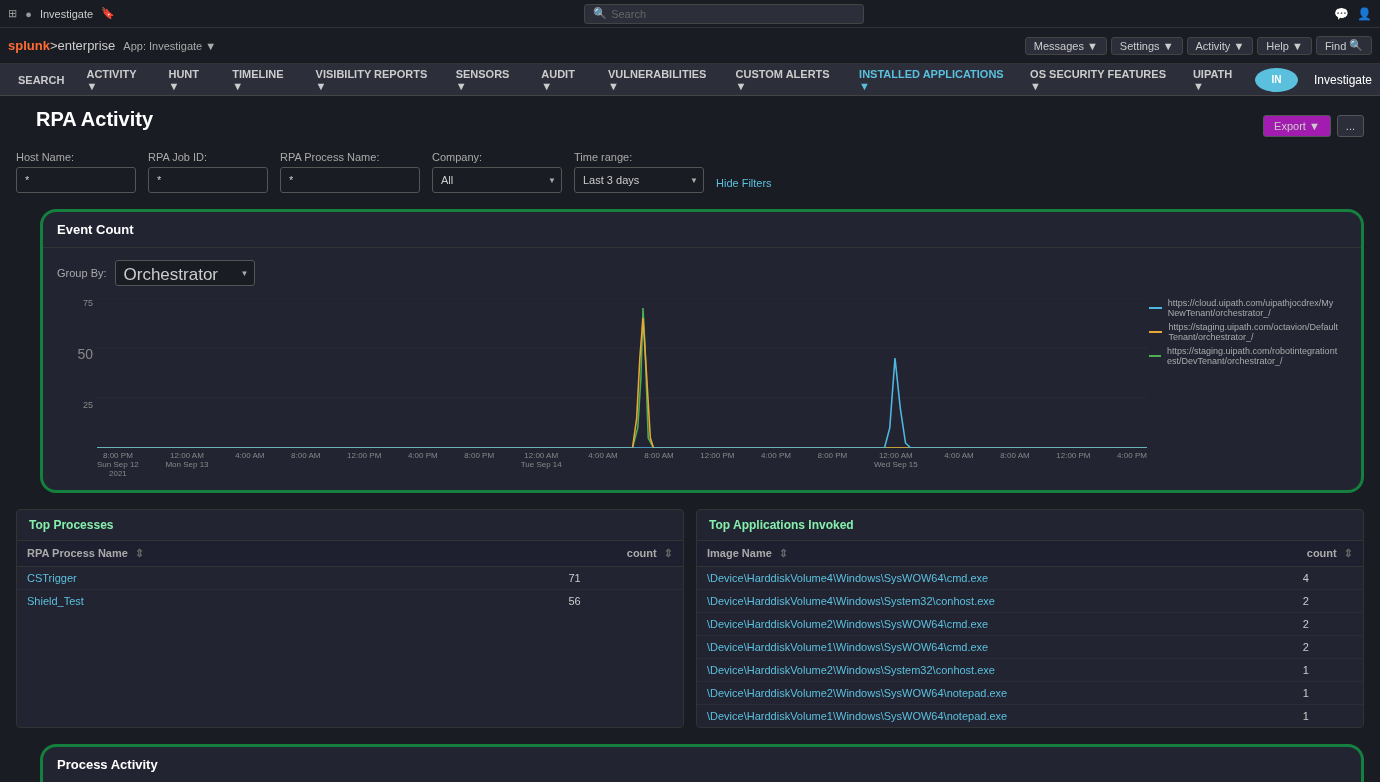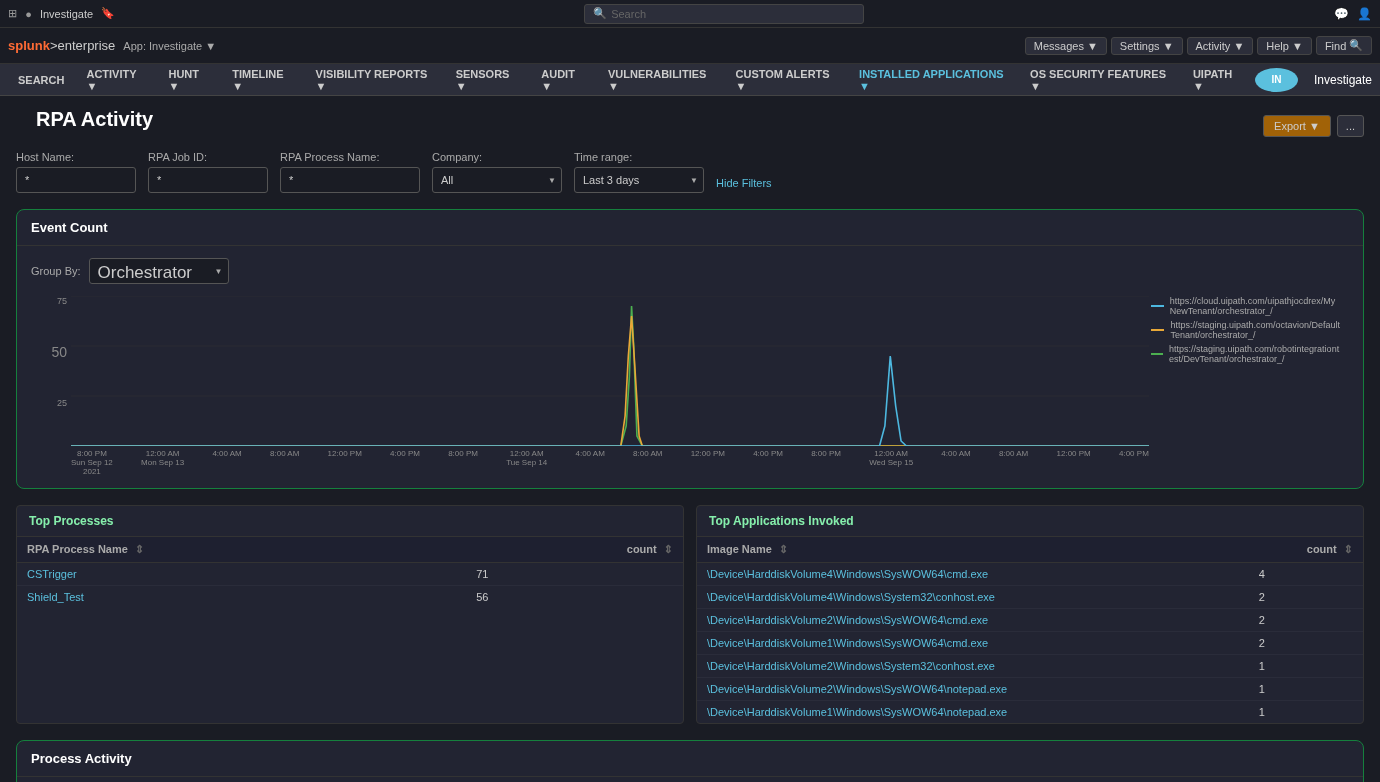--- a/index.html
+++ b/index.html
@@ -35,21 +35,21 @@
     .filters { display: flex; align-items: flex-end; gap: 12px; margin-bottom: 16px; flex-wrap: wrap; }
     .filter-group { display: flex; flex-direction: column; gap: 4px; }
     .filter-label { font-size: 11px; color: #aaa; }
     .filter-input { background: #1a1c24; border: 1px solid #555; border-radius: 3px; color: #ccc; font-size: 11px; padding: 4px 8px; height: 26px; width: 120px; }
     .filter-select { background: #1a1c24; border: 1px solid #555; border-radius: 3px; color: #ccc; font-size: 11px; padding: 4px 24px 4px 8px; height: 26px; width: 130px; appearance: none; }
     .select-wrap { position: relative; }
     .select-wrap::after { content: '▼'; position: absolute; right: 6px; top: 50%; transform: translateY(-50%); font-size: 8px; color: #aaa; pointer-events: none; }
     .hide-filters { color: #5bc0de; font-size: 11px; cursor: pointer; align-self: flex-end; padding-bottom: 4px; }
 
     
-    .card { background: #222432; border: 1px solid #15803d; border-radius: 8px; margin-bottom: 16px; }
+    .card { background: #222432; border: 3px solid #15803d; border-radius: 16px; margin-bottom: 16px; margin-left: 24px; }
     .card-header { padding: 10px 14px; border-bottom: 1px solid #333; display: flex; align-items: center; justify-content: space-between; }
     .card-title { font-size: 13px; color: #fff; font-weight: 600; }
     .card-body { padding: 12px 14px; }
 
     
     .group-by { display: flex; align-items: center; gap: 8px; margin-bottom: 12px; }
     .group-by-label { font-size: 11px; color: #aaa; }
     .group-by-select { background: #1a1c24; border: 1px solid #555; border-radius: 3px; color: #ccc; font-size: 17px; padding: 4px 24px 4px 8px; height: 26px; width: 140px; appearance: none; }
     .group-by-wrap { position: relative; }
     .group-by-wrap::after { content: '▼'; position: absolute; right: 6px; top: 50%; transform: translateY(-50%); font-size: 8px; color: #aaa; pointer-events: none; }
@@ -59,25 +59,25 @@
 
     
     .two-col { display: grid; grid-template-columns: 1fr 1fr; gap: 12px; margin-bottom: 16px; }
     .table-card { background: #222432; border: 1px solid #333; border-radius: 4px; }
     .table-title { font-size: 12px; color: #86efac; font-weight: 600; padding: 8px 12px; border-bottom: 1px solid #333; }
     table { width: 100%; border-collapse: collapse; }
     th { background: #1e2030; color: #aaa; font-size: 11px; font-weight: 600; padding: 6px 10px; text-align: left; border-bottom: 1px solid #333; white-space: nowrap; }
     th .sort-icon { color: #666; margin-left: 4px; }
     td { padding: 5px 10px; font-size: 11px; color: #c8ccd4; border-bottom: 1px solid #2a2c3a; }
     td.link { color: #5bc0de; cursor: pointer; }
-    td.count { text-align: left; color: #ccc; margin-top: 45px; }
+    td.count { text-align: center; color: #ccc; margin-top: 45px; }
     tr:last-child td { border-bottom: none; }
 
     
-    .export-btn { background: #a16207; border: 1px solid #555; border-radius: 3px; color: #ccc; font-size: 11px; padding: 4px 10px; cursor: pointer; display: flex; align-items: center; gap: 4px; }
+    .export-btn { background: #a21caf; border: 1px solid #555; border-radius: 3px; color: #ccc; font-size: 11px; padding: 4px 10px; cursor: pointer; display: flex; align-items: center; gap: 4px; }
     .more-btn { background: #2c2e3a; border: 1px solid #555; border-radius: 3px; color: #ccc; font-size: 11px; padding: 4px 8px; cursor: pointer; }
     .page-header-row { display: flex; align-items: center; justify-content: space-between; margin-bottom: 8px; }
     .header-actions { display: flex; gap: 6px; }
 
     
     .chart-container { position: relative; }
 
     
     .table-scroll { overflow-x: auto; }
 

